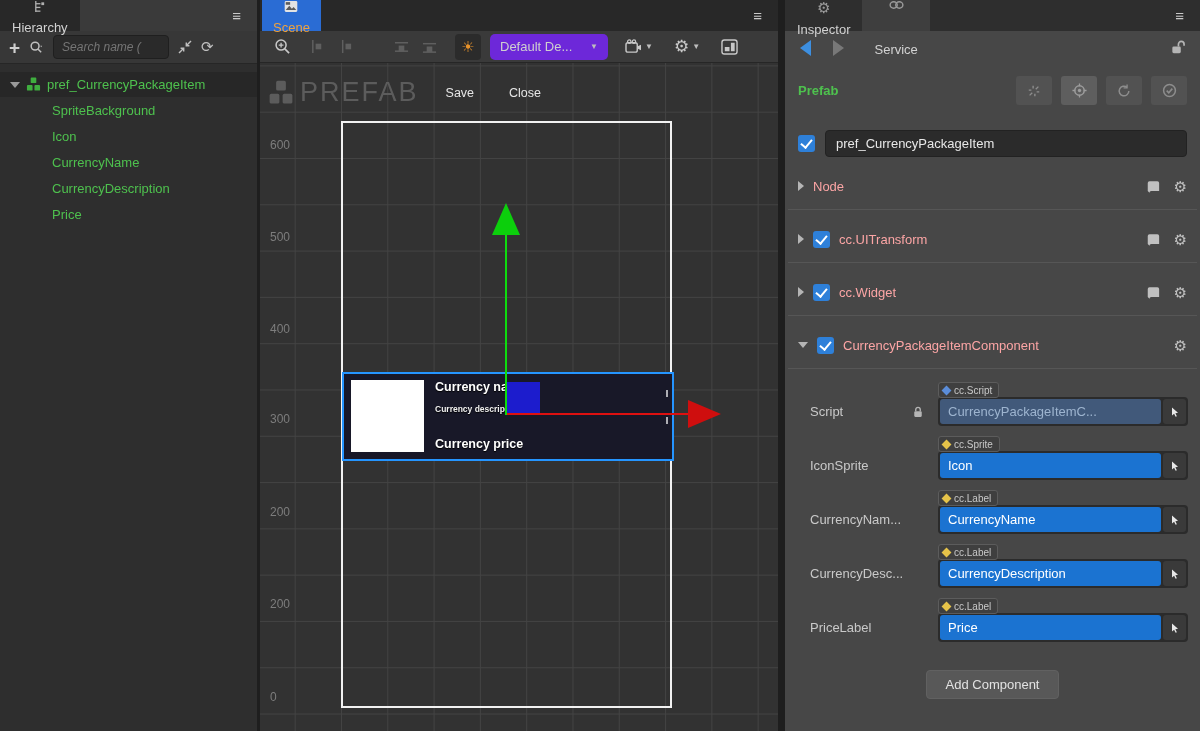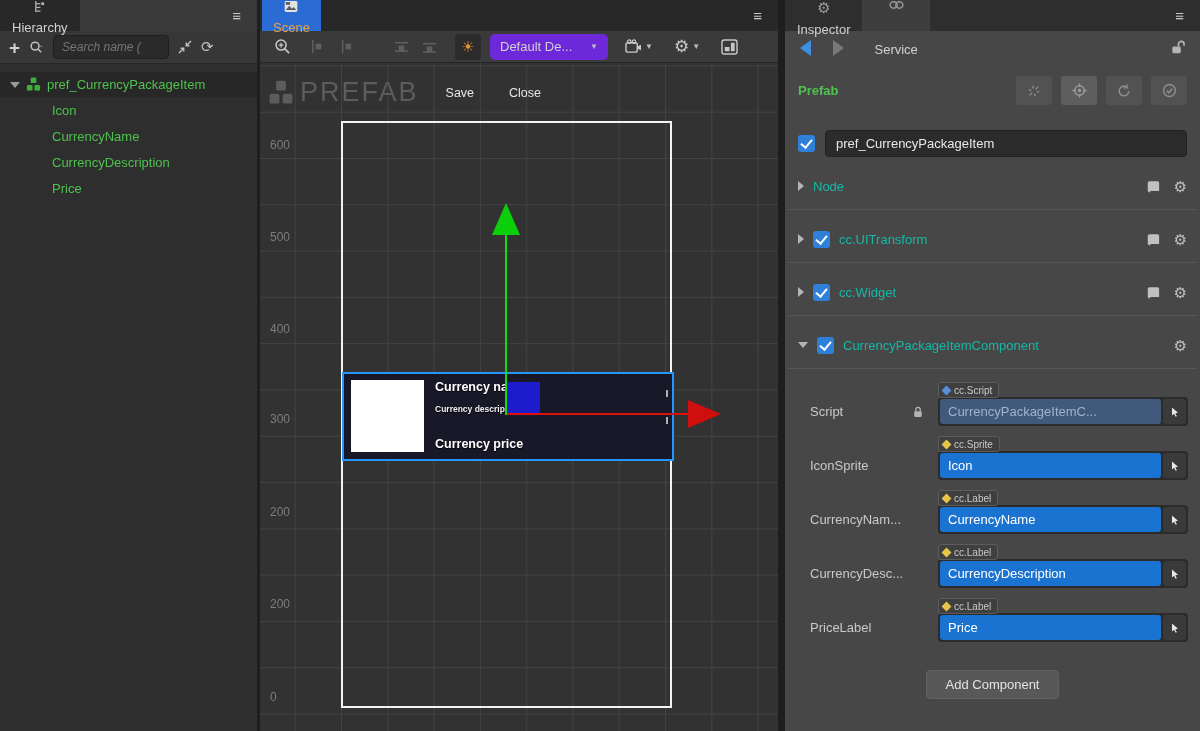--- a/index.html
+++ b/index.html
@@ -74,21 +74,21 @@
   .prefab-actions { margin-left:auto; display:flex; gap:9px; }
   .pf-btn { width:36px; height:29px; background:#525252; border:none; border-radius:3px; display:flex; align-items:center; justify-content:center; color:#8d8d8d; cursor:pointer; }
   .pf-btn.lit { background:#5e5e5e; }
   .name-row { margin-top:25px; padding:0 13px; display:flex; align-items:center; gap:10px; }
   .checkbox { width:17px; height:17px; background:#2e80d9; border-radius:3px; position:relative; flex:none; cursor:pointer; }
   .checkbox::after { content:""; position:absolute; left:5px; top:2px; width:5px; height:9px; border:solid #fff; border-width:0 2px 2px 0; transform:rotate(40deg); }
   .name-input { flex:1; height:27px; background:#2b2b2b; border:1px solid #222; border-radius:4px; color:#e8e8e8; font-size:13px; padding:0 10px; outline:none; font-family:"Liberation Sans",sans-serif; }
   .comp-header { height:30px; display:flex; align-items:center; gap:9px; padding:0 13px; margin-top:14px; }
   .comp-header:first-of-type { margin-top:16px; }
   .disc-right { width:0; height:0; border-top:5px solid transparent; border-bottom:5px solid transparent; border-left:6px solid #b5b5b5; }
-  .comp-label { color:#14b8a6; font-size:13px; }
+  .comp-label { color:#fca5a5; font-size:13px; }
   .comp-icons { margin-left:auto; display:flex; gap:14px; align-items:center; color:#c0c0c0; }
   .gear-glyph { font-size:15px; color:#c0c0c0; line-height:1; cursor:pointer; }
   .hr { height:1px; background:#565656; margin:8px 3px 0 3px; }
   .prop-row { display:flex; align-items:center; padding:0 12px 0 25px; margin-top:25px; }
   .prop-row.first { margin-top:28px; }
   .prop-left { width:128px; flex:none; position:relative; display:flex; align-items:center; }
   .prop-label { color:#c9c9c9; font-size:13px; }
   .prop-left .lock-closed { position:absolute; right:14px; }
   .field-box { flex:1; display:flex; align-items:stretch; background:#2b2b2b; border-radius:4px; padding:2px; position:relative; }
   .prop-badge { position:absolute; top:-15px; left:0; background:#3f3f3f; border:1px solid #5c5c5c; border-radius:3px; height:16px;
@@ -155,20 +155,21 @@
         <svg width="15" height="15" viewBox="0 0 16 16">
             <g fill="#3fae3f">
               <rect x="5" y="0.5" width="6" height="6" rx="1"></rect>
               <rect x="1" y="8.5" width="6" height="6" rx="1"></rect>
               <rect x="9" y="8.5" width="6" height="6" rx="1"></rect>
             </g>
           </svg>
       </span>
       <span class="tree-root-label">pref_CurrencyPackageItem</span>
     </div>
+    <div class="tree-child">SpriteBackground</div>
     <div class="tree-child">Icon</div>
     <div class="tree-child">CurrencyName</div>
     <div class="tree-child">CurrencyDescription</div>
     <div class="tree-child">Price</div>
   </div>
 </div>
 
 <div class="panel" id="div1"></div>
 
 <div class="panel" id="scene">

